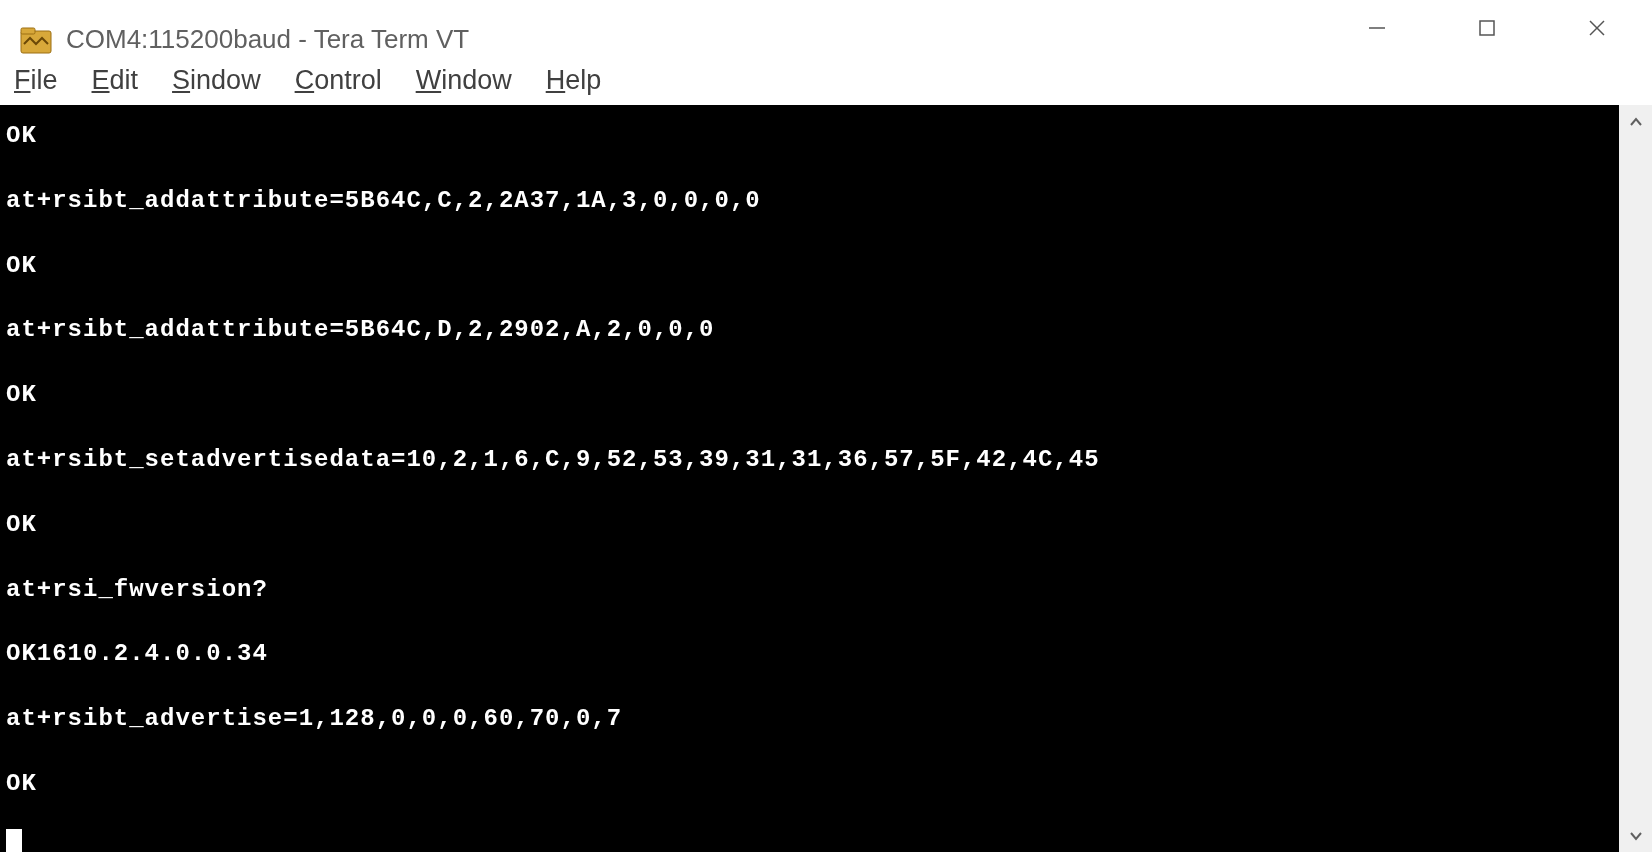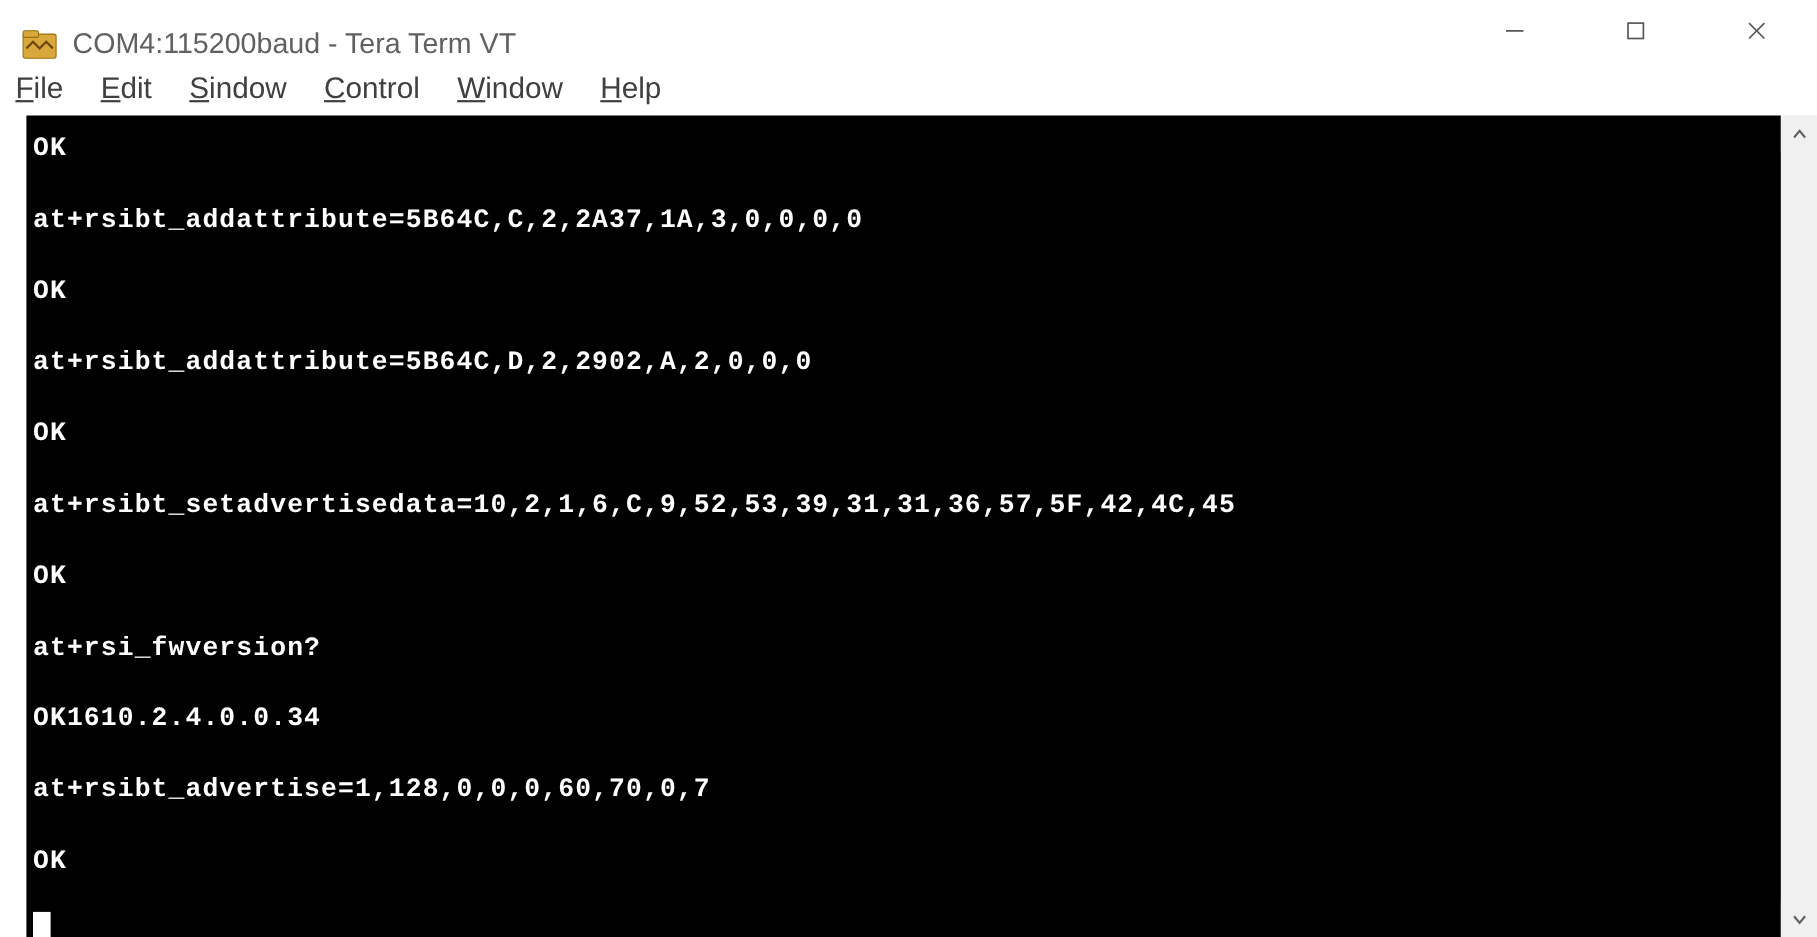--- a/index.html
+++ b/index.html
@@ -57,21 +57,20 @@
     .menubar .menuitem {
       cursor: default;
     }
     .menubar .menuitem .ul { text-decoration: underline; }
 
     
     .terminal-wrap {
       flex: 1;
       display: flex;
       min-height: 0;
-      margin-left: 24px;
     }
     .terminal {
       flex: 1;
       background: #000;
       color: #fff;
       font-family: "Consolas", "Courier New", monospace;
       font-weight: bold;
       font-size: 24px;
       line-height: 1.95;
       letter-spacing: 1px;

